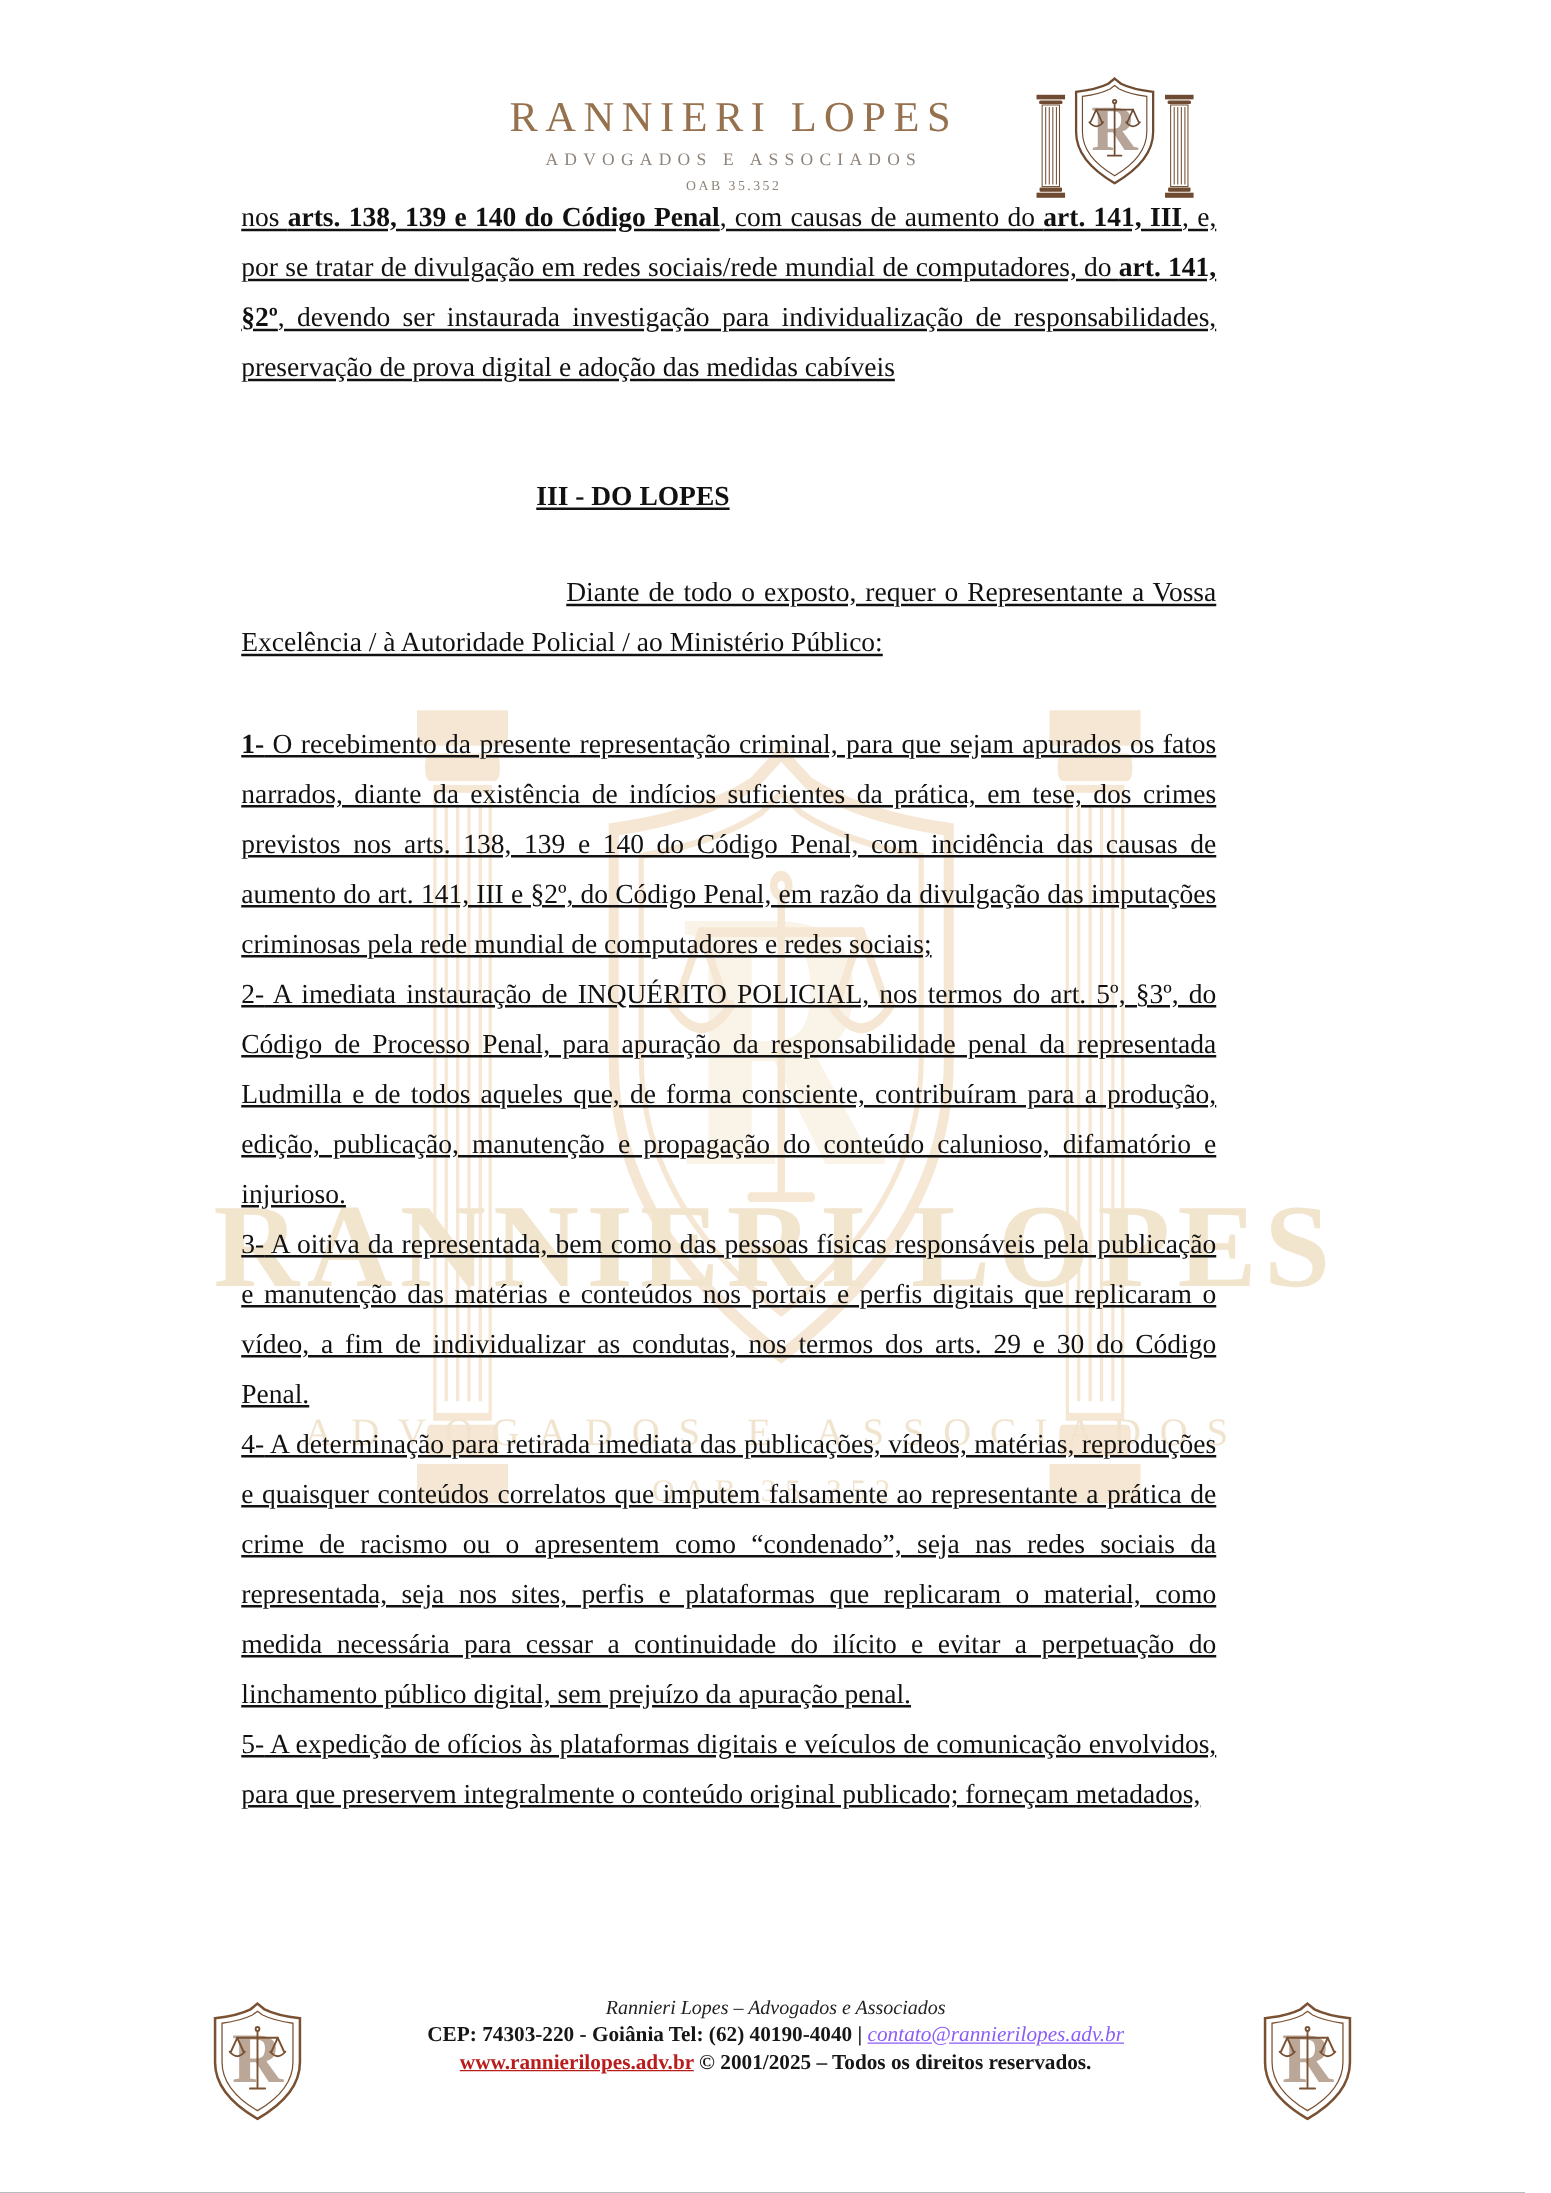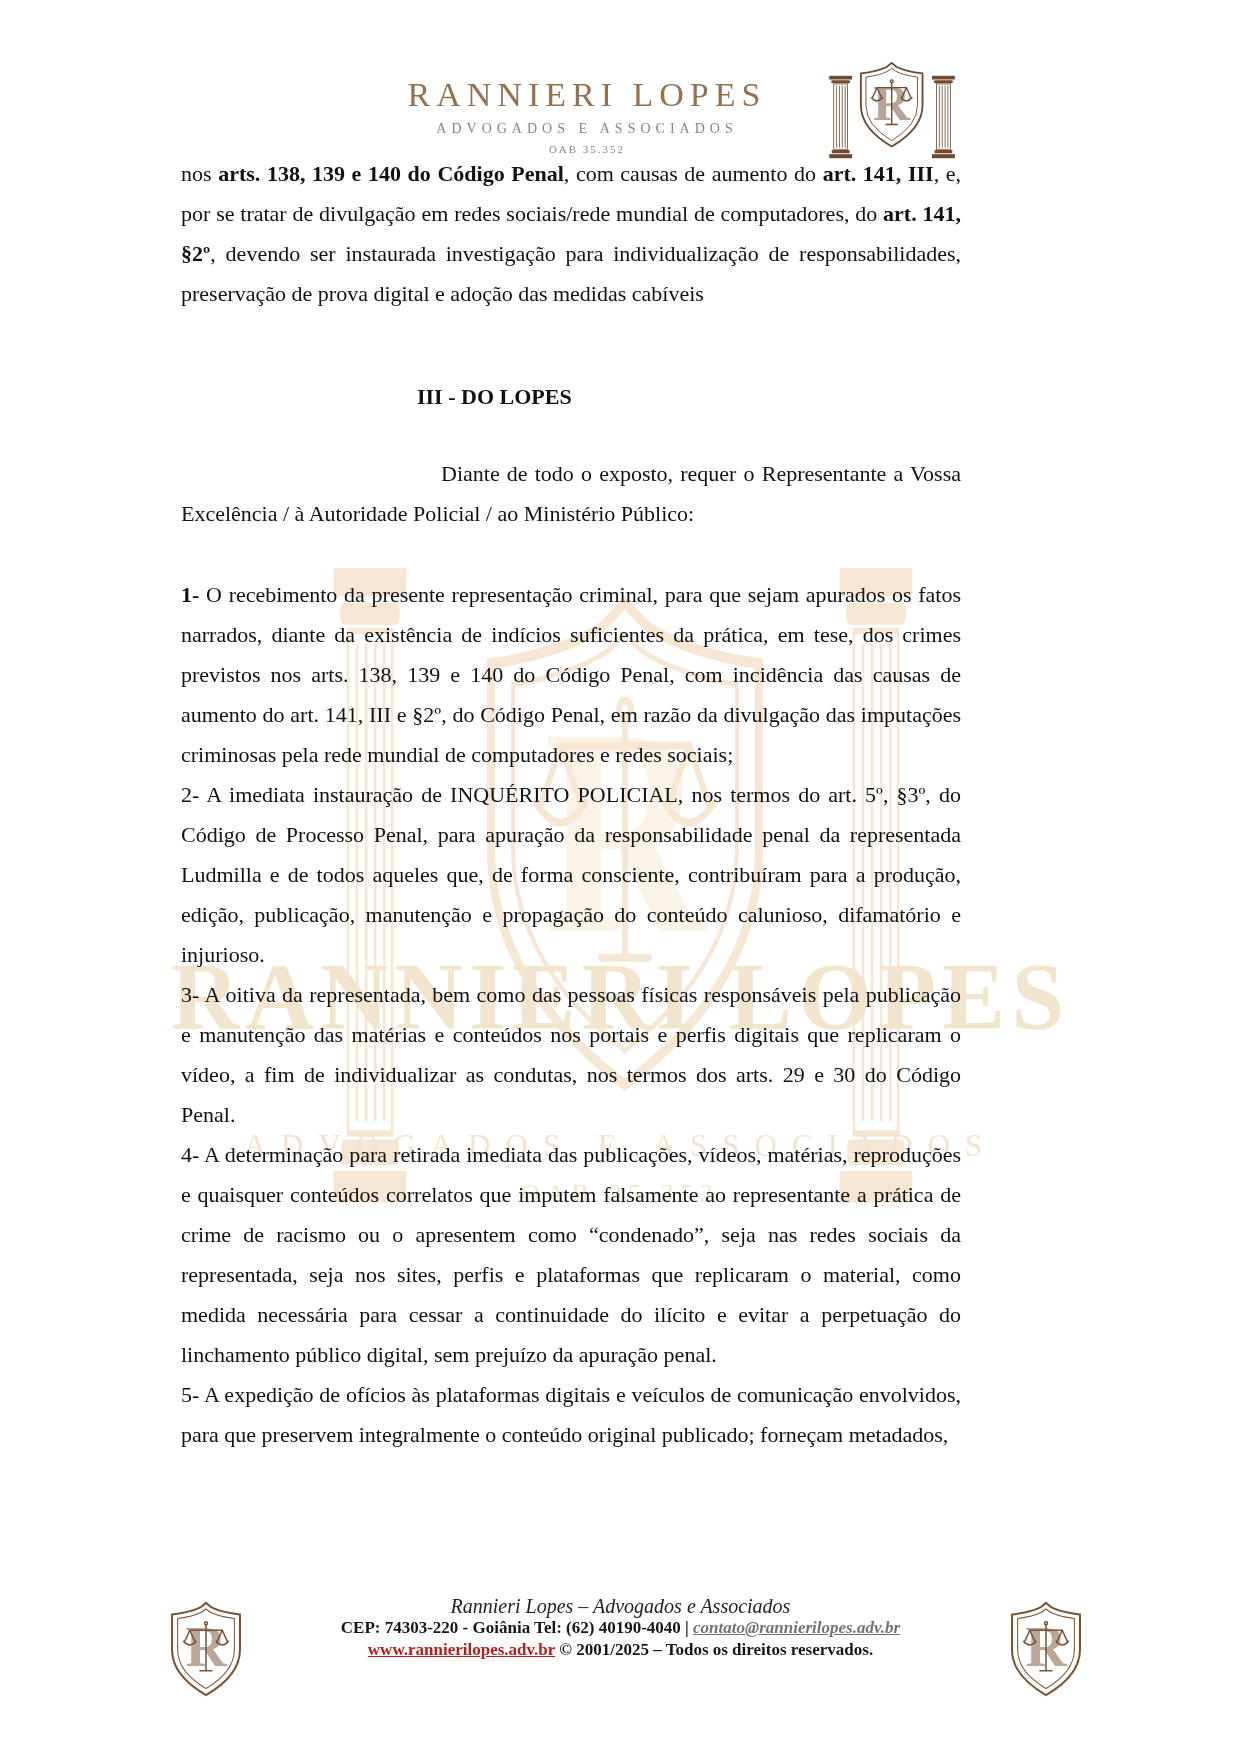--- a/index.html
+++ b/index.html
@@ -15,34 +15,34 @@
            letter-spacing:6px;color:#f0dfc2;white-space:nowrap;}
   .wm-sub{position:absolute;left:0;top:588px;width:100%;text-align:center;font-size:31px;letter-spacing:15px;color:#eedec2;}
   .wm-oab{position:absolute;left:0;top:640px;width:100%;text-align:center;font-size:25px;letter-spacing:7px;color:#eedec2;}
   
   .brand{position:absolute;left:327px;top:76px;width:520px;text-align:center;z-index:2;}
   .brand-name{font-size:34px;letter-spacing:6px;color:#96714e;font-weight:normal;}
   .brand-sub{font-size:14px;letter-spacing:5px;color:#8d837a;margin-top:7px;}
   .brand-oab{font-size:11px;letter-spacing:2px;color:#8d837a;margin-top:6px;}
   .header-logo{position:absolute;left:826px;top:58px;width:132px;height:110px;color:#6e4b31;z-index:2;}
   
-  main{position:absolute;left:181px;top:154px;width:780px;z-index:1;
-       font-size:22px;line-height:40px;text-align:justify;}
+  main{position:absolute;left:193px;top:154px;width:780px;z-index:1;
+       font-size:22px;line-height:40px;text-align:justify;text-decoration:underline;}
   main p{margin:0;}
   .bold{font-weight:bold;}
   .section-title{margin:63px 0 0 236px;font-size:22px;line-height:40px;font-weight:bold;text-align:left;}
   .preamble{margin-top:37px;text-indent:260px;}
   .items-block{margin-top:41px;}
   .item-n.n-bold{font-weight:bold;}
   
   footer{position:absolute;left:0;top:0;width:1241px;height:1754px;z-index:2;pointer-events:none;}
   .footer-text{position:absolute;left:250px;top:1596px;width:741px;text-align:center;pointer-events:auto;}
-  .f-line1{font-style:italic;font-size:20px;line-height:21px;color:#222;}
+  .f-line1{font-style:italic;font-size:16px;line-height:21px;color:#222;}
   .f-line2,.f-line3,.f-line4{font-weight:bold;font-size:17px;line-height:22px;color:#161616;}
-  .email{font-style:italic;font-weight:bold;text-decoration:underline;color:#737373;cursor:pointer;}
+  .email{font-style:italic;font-weight:normal;text-decoration:underline;color:#8b5cf6;cursor:pointer;}
   .site{text-decoration:underline;color:#b91c1c;cursor:pointer;}
   .footer-shield{position:absolute;top:1588px;width:76px;height:122px;color:#7a5233;}
   .footer-shield.left{left:168px;}
   .footer-shield.right{left:1008px;}
   .sym-defs{position:absolute;width:0;height:0;}
 </style>
 </head>
 <body>
 
 <svg class="sym-defs" aria-hidden="true">

